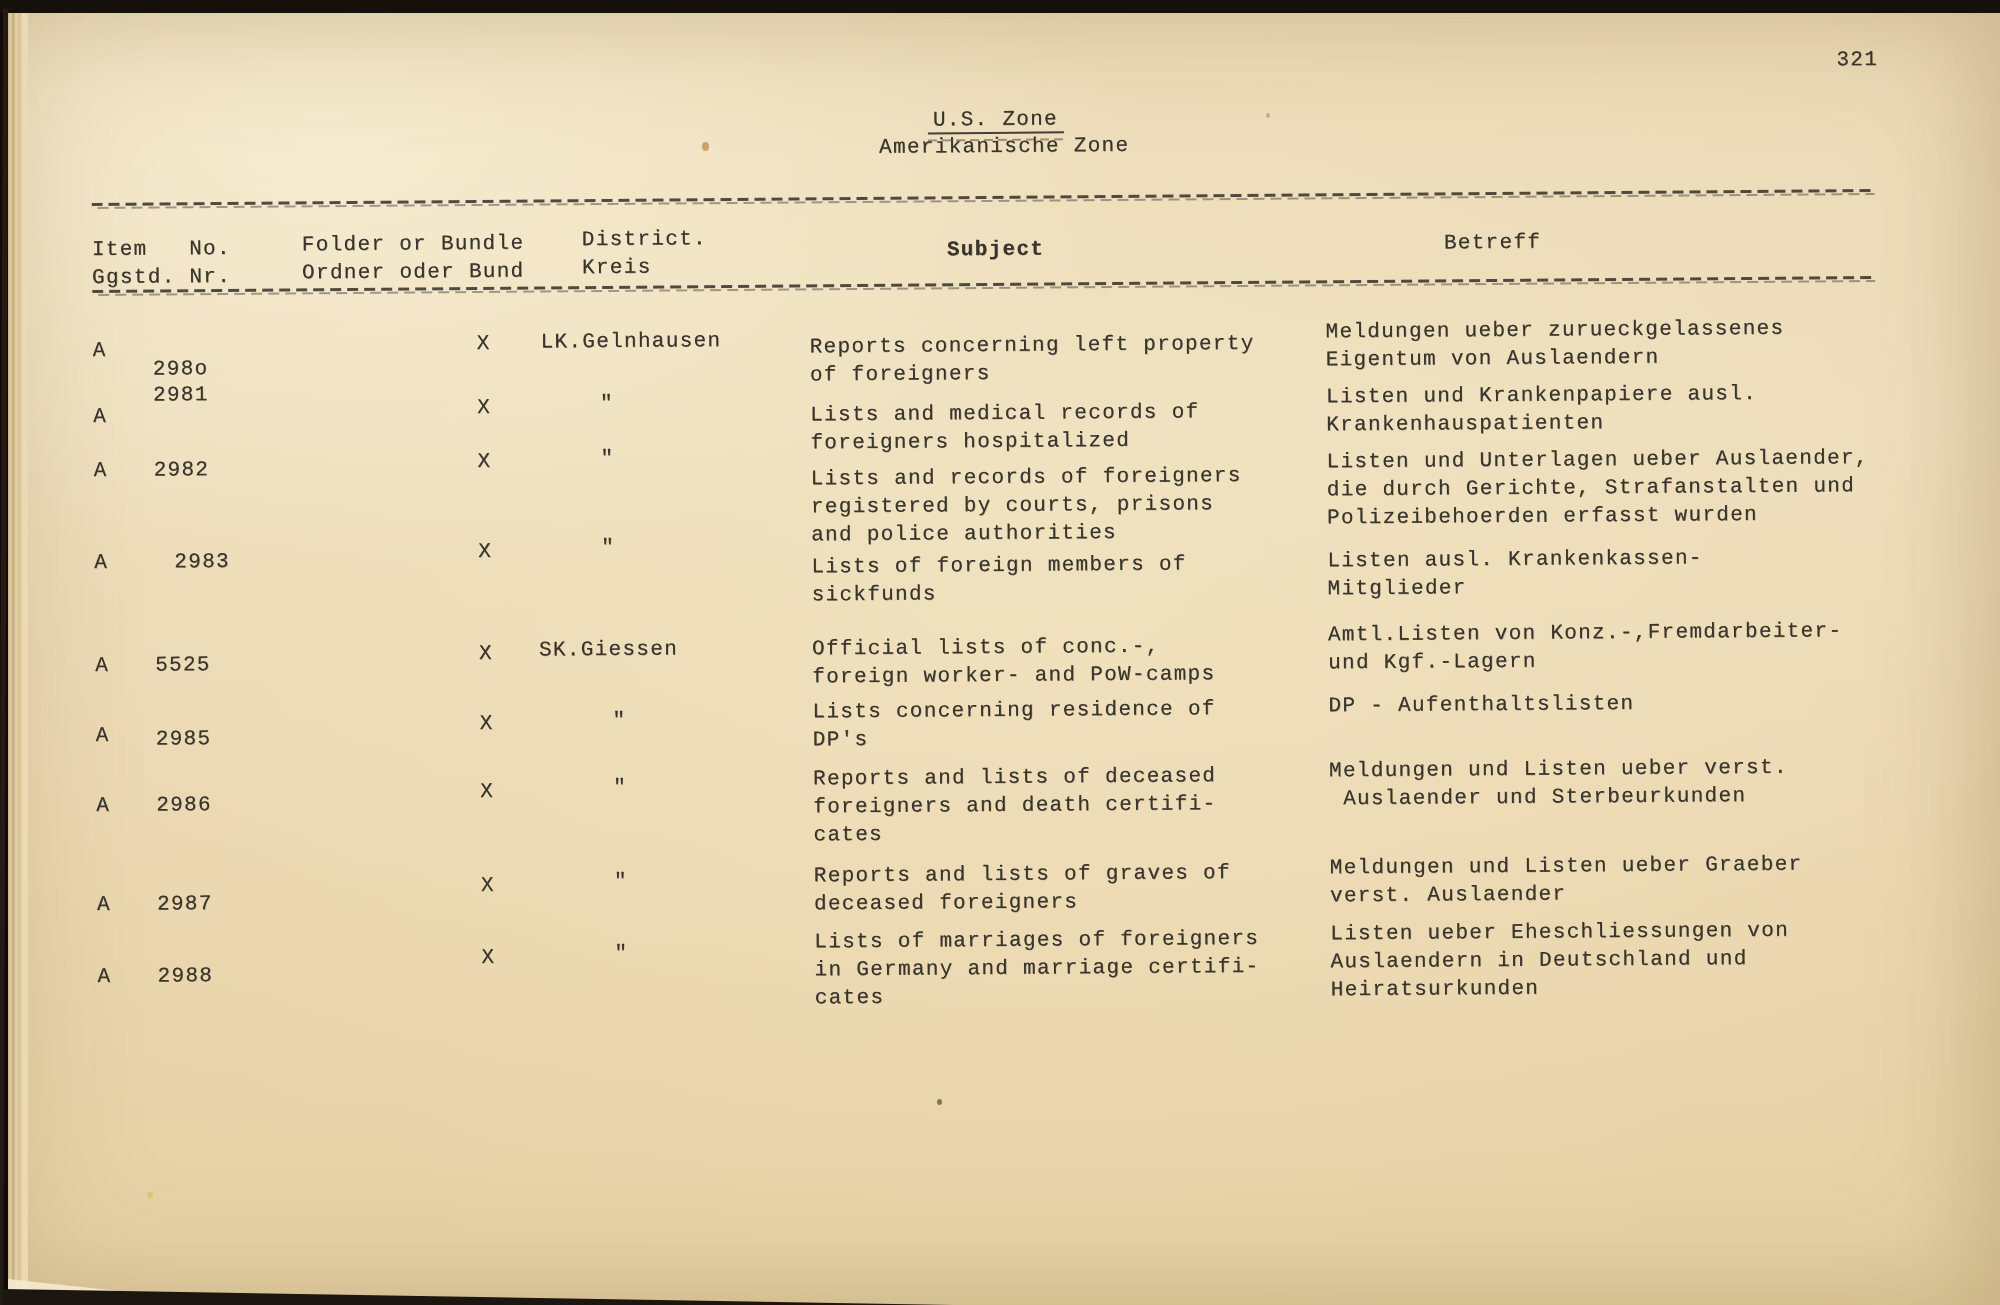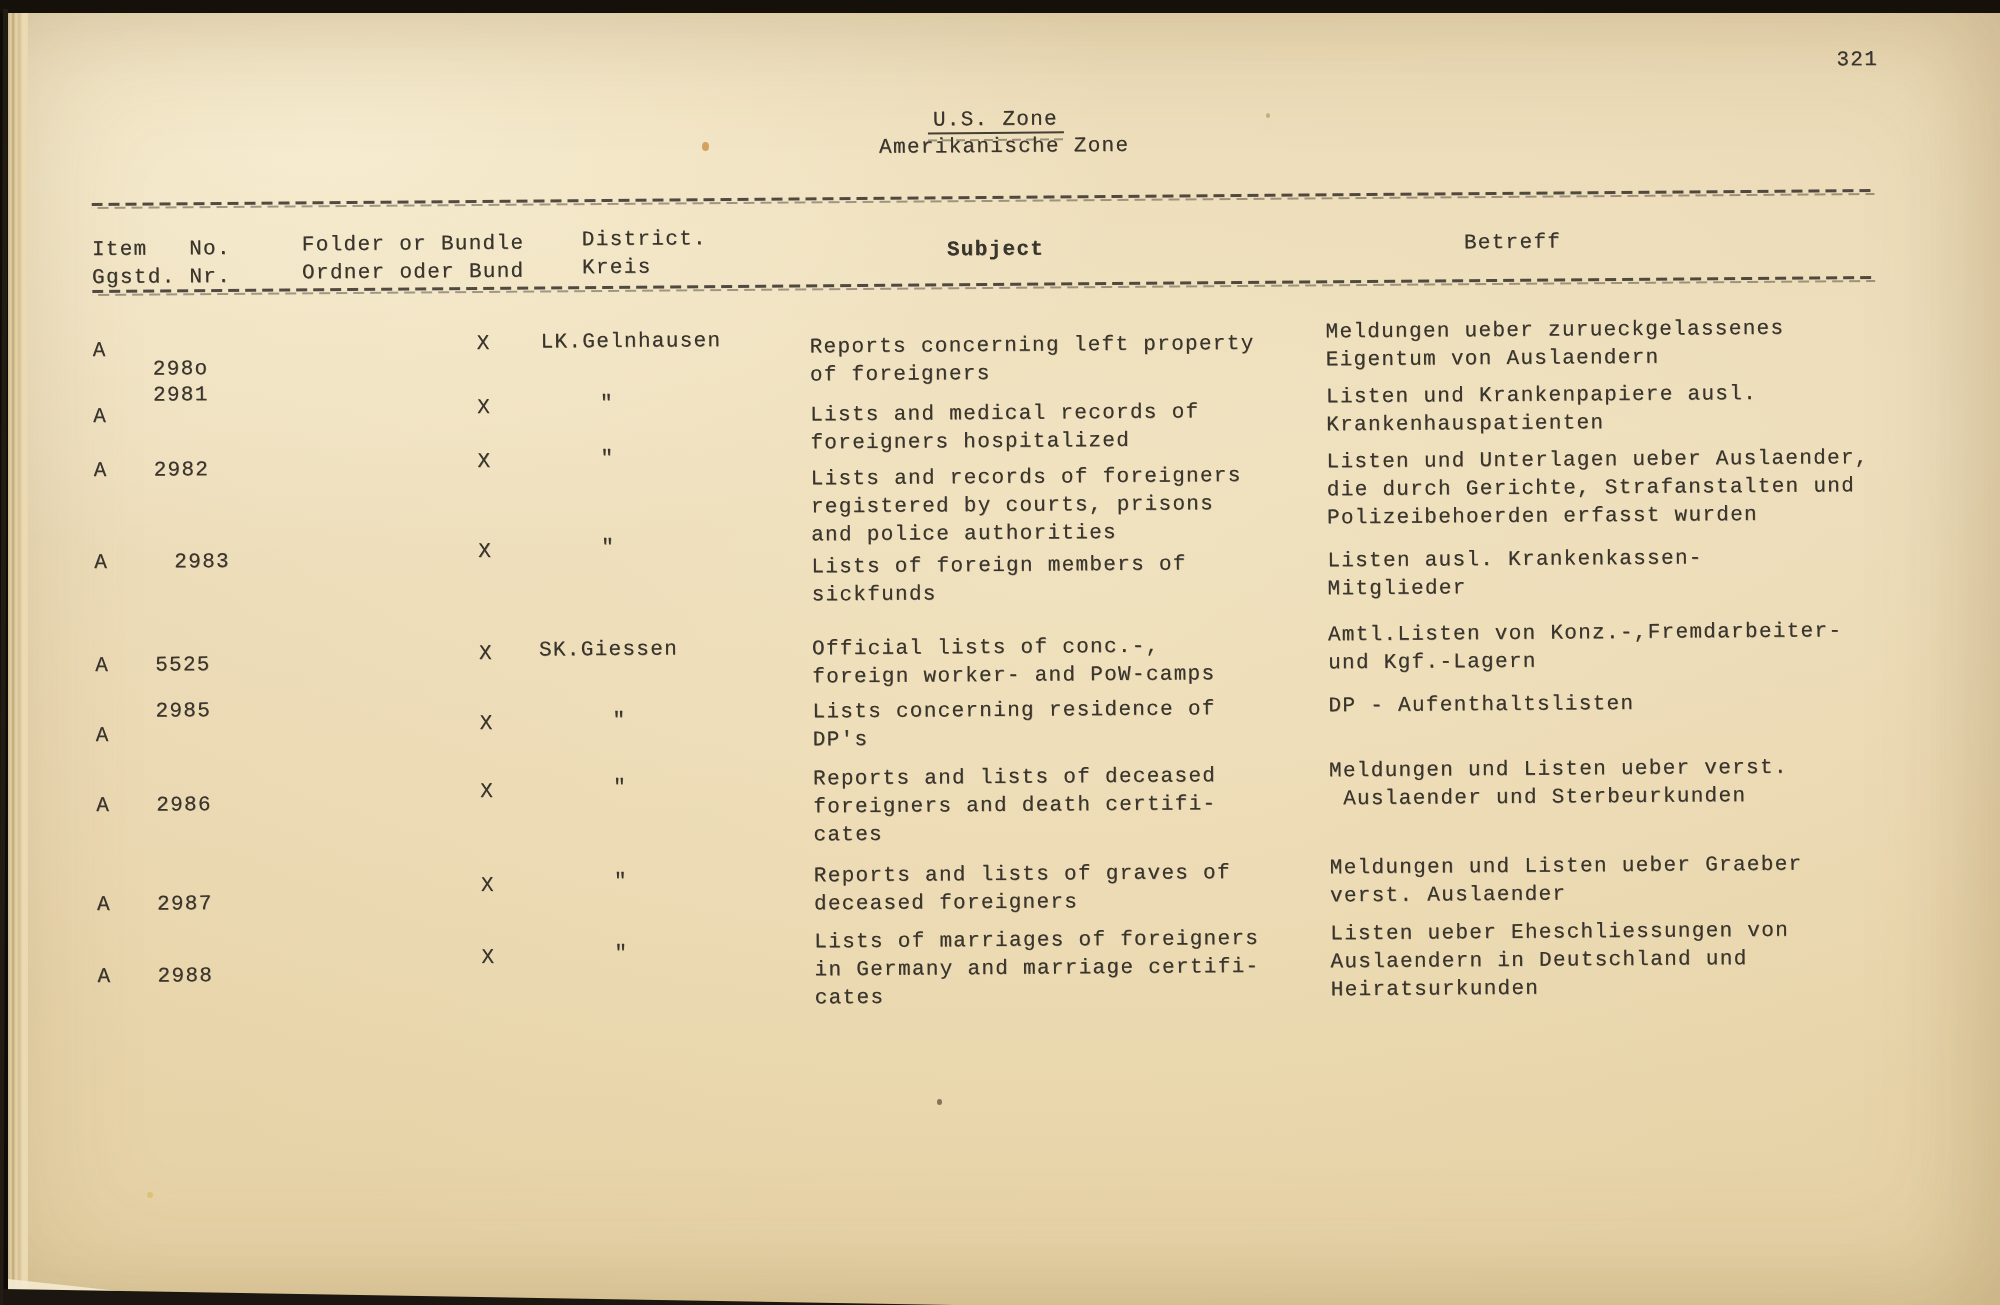--- a/index.html
+++ b/index.html
@@ -73,21 +73,21 @@
     <div class="dash" style="left:95px;top:203px;width:1783px;"></div>
 
     <div class="hdr">
       <span class="t" style="left:95px;top:236px;">Item   No.
 Ggstd. Nr.</span>
       <span class="t" style="left:305px;top:233px;">Folder or Bundle
 Ordner oder Bund</span>
       <span class="t" style="left:585px;top:230px;">District.
 Kreis</span>
       <span class="t" style="left:950px;top:243px;font-weight:bold;">Subject</span>
-      <span class="t" style="left:1447px;top:240px;margin-left:20px;">Betreff</span>
+      <span class="t" style="left:1447px;top:240px;">Betreff</span>
     </div>
 
     <div class="dash" style="left:95px;top:290px;width:1783px;"></div>
 
     <div class="row">
       <span class="t c-letter" style="top:337px;">A</span>
       <span class="t c-number" style="top:356px;">298o</span>
       <span class="t c-folder" style="top:333px;">X</span>
       <span class="t" style="left:543px;top:332px;">LK.Gelnhausen</span>
       <span class="t c-subject" style="top:339px;">Reports concerning left property
@@ -137,21 +137,21 @@
       <span class="t c-folder" style="top:643px;">X</span>
       <span class="t" style="left:539px;top:640px;">SK.Giessen</span>
       <span class="t c-subject" style="top:641px;">Official lists of conc.-,
 foreign worker- and PoW-camps</span>
       <span class="t c-betreff" style="top:631px;">Amtl.Listen von Konz.-,Fremdarbeiter-
 und Kgf.-Lagern</span>
     </div>
 
     <div class="row">
       <span class="t c-letter" style="top:722px;">A</span>
-      <span class="t c-number" style="top:698px;">2985</span>
+      <span class="t c-number" style="top:726px;">2985</span>
       <span class="t c-folder" style="top:713px;">X</span>
       <span class="t" style="left:612px;top:711px;">"</span>
       <span class="t c-subject" style="top:704px;">Lists concerning residence of
 DP's</span>
       <span class="t c-betreff" style="top:702px;">DP - Aufenthaltslisten</span>
     </div>
 
     <div class="row">
       <span class="t c-letter" style="top:792px;">A</span>
       <span class="t c-number" style="top:792px;">2986</span>

